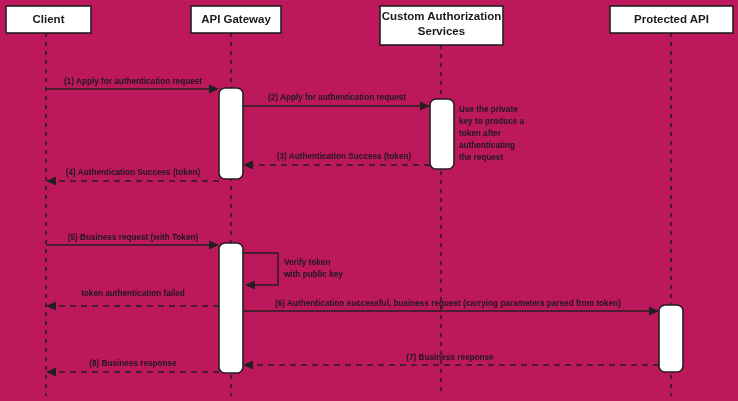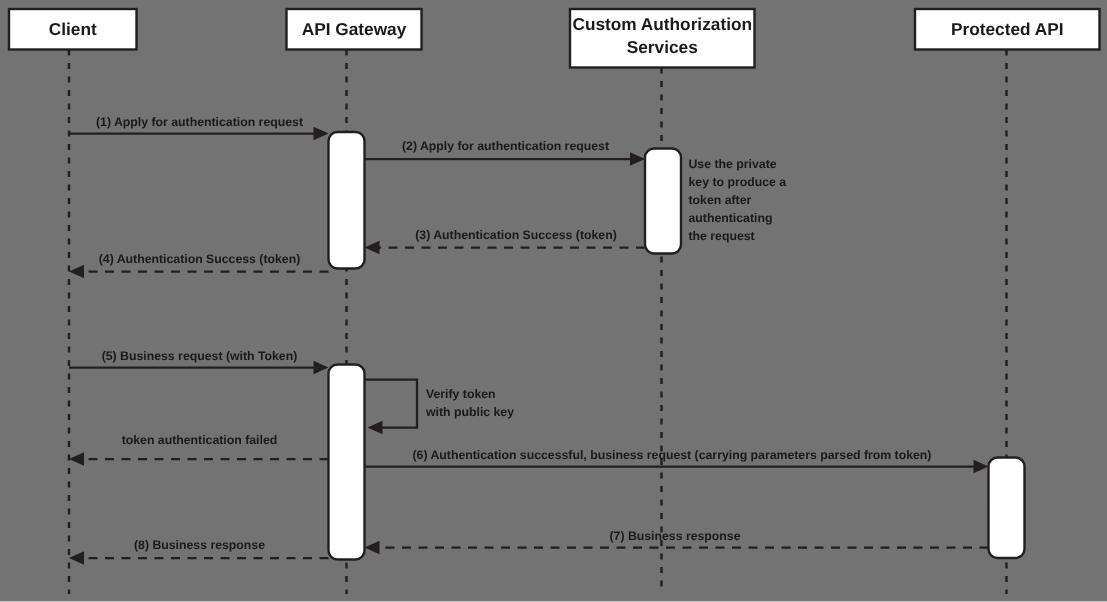--- a/index.html
+++ b/index.html
@@ -8,21 +8,21 @@
     padding: 0;
     background: #ffffff;
   }
   body {
     font-family: "Liberation Sans", sans-serif;
   }
   #diagram-root {
     position: relative;
     width: 738px;
     height: 401px;
-    background: #737373;
+    background: #be185d;
     overflow: hidden;
   }
   svg#seq-svg {
     position: absolute;
     left: 0;
     top: 0;
     width: 738px;
     height: 401px;
     display: block;
   }

